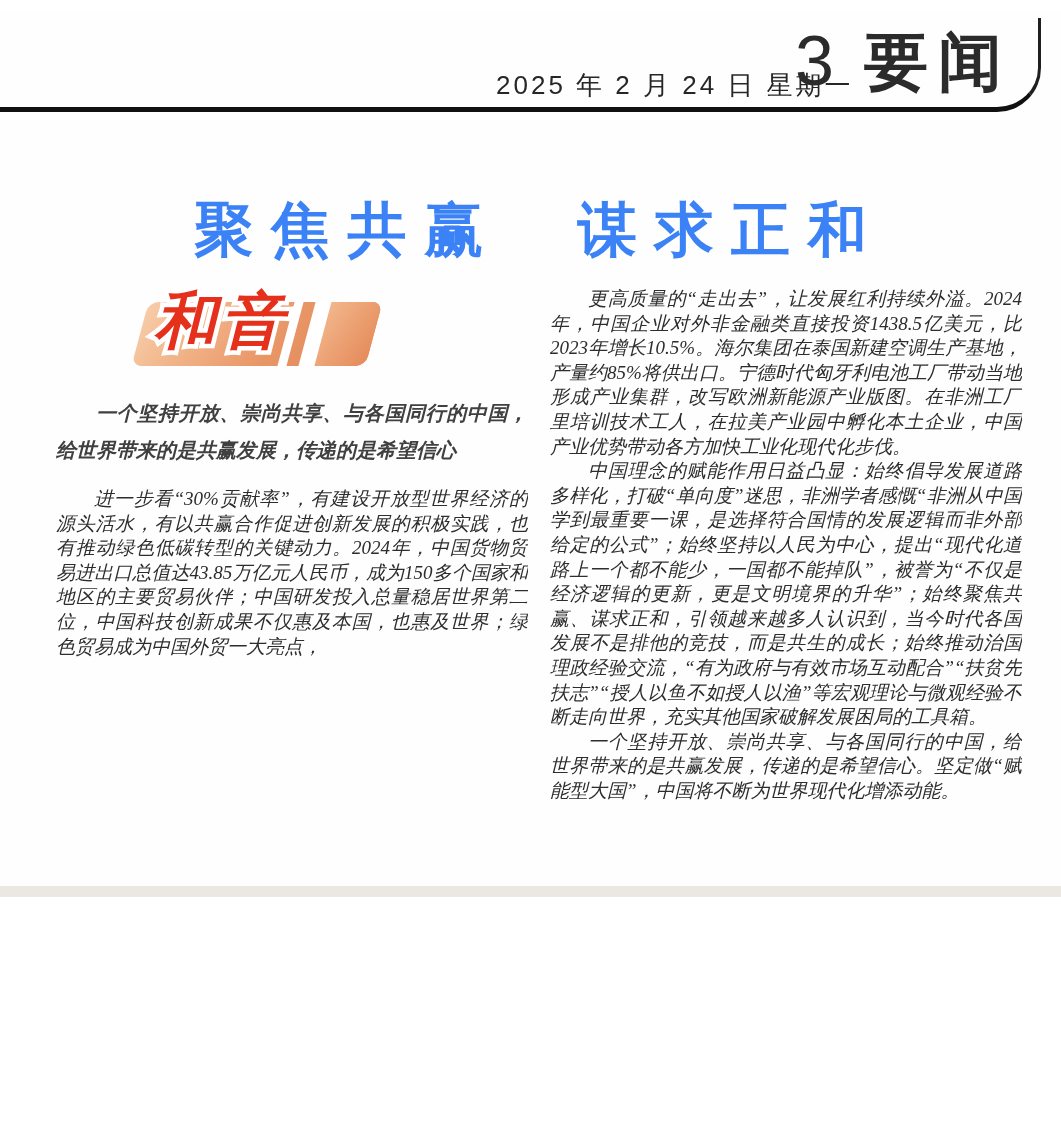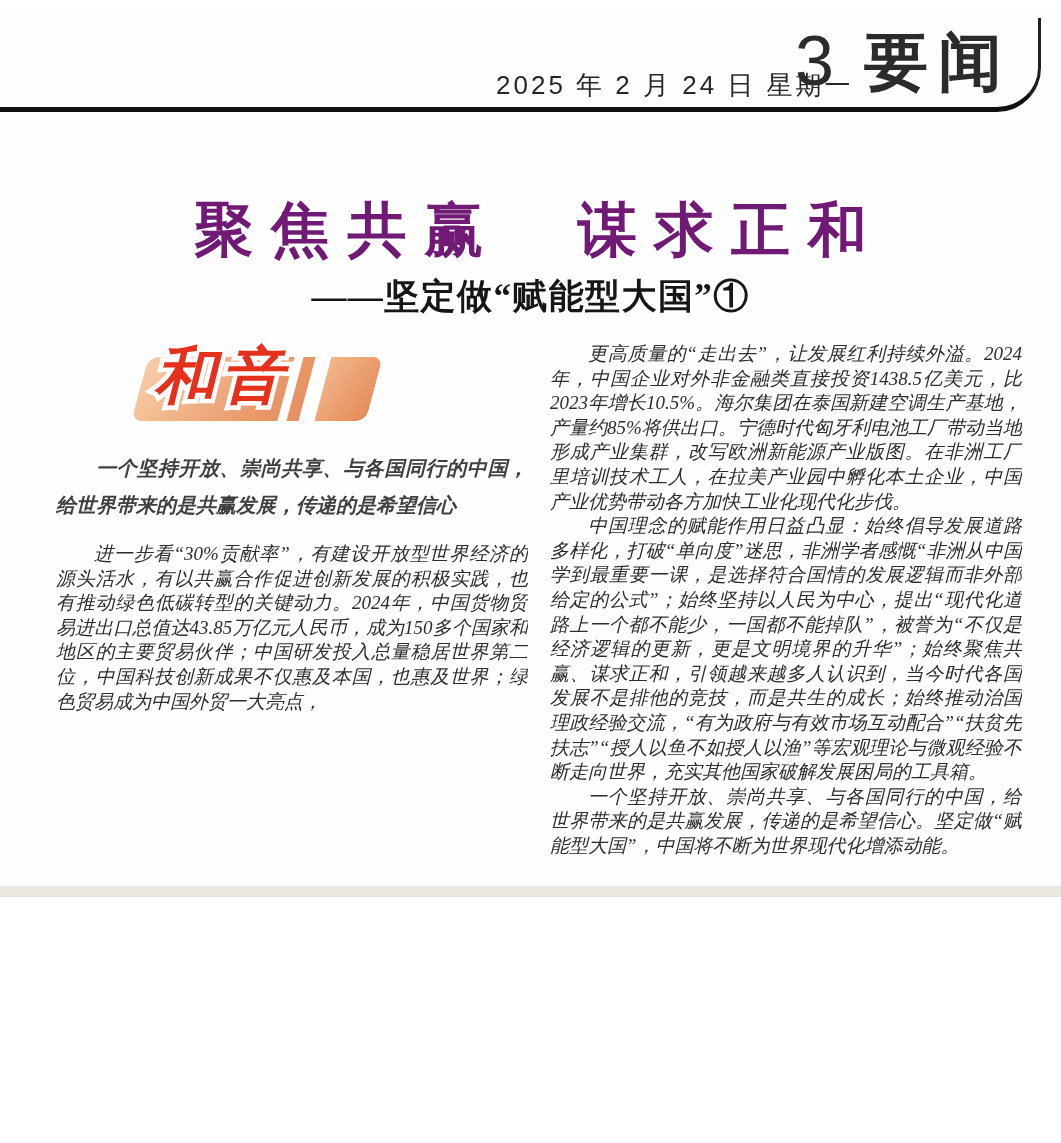--- a/index.html
+++ b/index.html
@@ -31,21 +31,21 @@
     color:#2b2b2b; white-space:nowrap;
   }
   .page-num { font-size:70px; line-height:1; font-weight:400; }
   .section-name { font-size:64px; line-height:1.05; font-weight:600; letter-spacing:10px; }
 
   
   .content { position:absolute; top:186px; left:0; right:0; }
   .article-title {
     text-align:center;
     font-family:"Liberation Sans","DejaVu Sans",sans-serif;
-    font-size:59px; line-height:64px; font-weight:900; color:#701a75;
+    font-size:59px; line-height:64px; font-weight:900; color:#3b82f6;
     letter-spacing:0.30em; padding-left:0.30em; white-space:nowrap;
   }
   .article-subtitle {
     text-align:center; margin-top:15px;
     font-size:35px; line-height:40px; font-weight:700; color:#161616;
     letter-spacing:0.04em; white-space:nowrap;
   }
 
   
   .columns {
@@ -100,21 +100,20 @@
 
   <div class="head-border"></div>
   <div class="head-date">2025 年 2 月 24 日  星期一</div>
   <div class="head-right">
     <span class="page-num">3</span>
     <span class="section-name">要闻</span>
   </div>
 
   <div class="content">
     <div class="article-title">聚焦共赢　谋求正和</div>
-    <div class="article-subtitle">——坚定做“赋能型大国”①</div>
 
     <div class="columns">
 
       <div class="col">
         <div class="badge">
           <div class="badge-banner">
             <div class="badge-tail"></div>
             <div class="badge-stripe stripe-1"></div>
             <div class="badge-stripe stripe-2"></div>
           </div>

